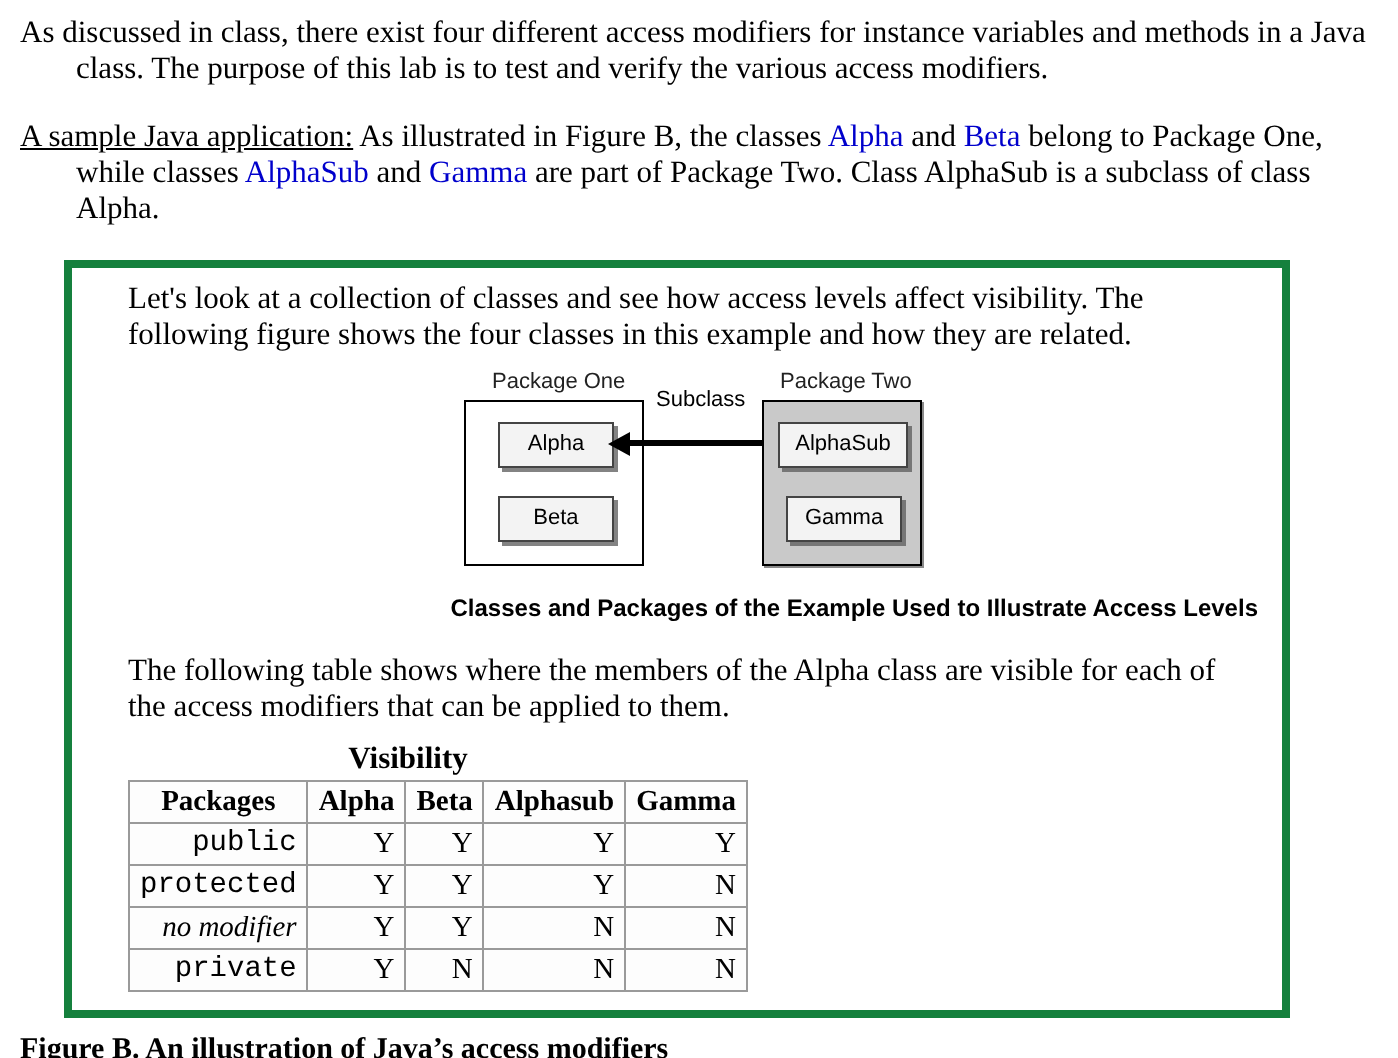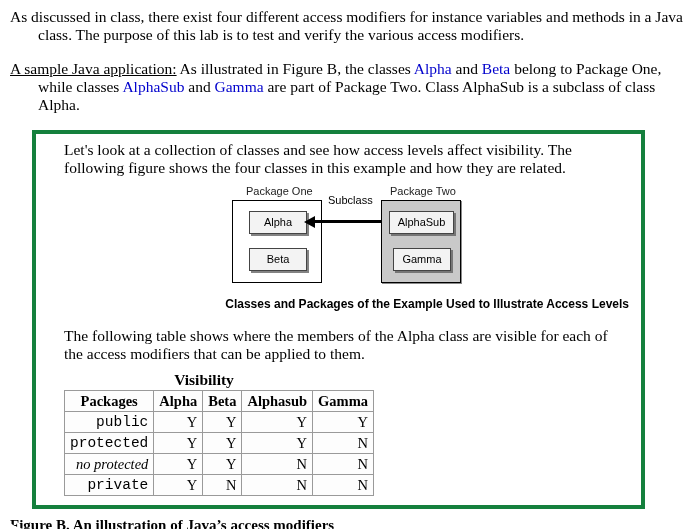--- a/index.html
+++ b/index.html
@@ -8,21 +8,20 @@
     position: relative;
     width: 699px;
     height: 529px;
     background: #ffffff;
     font-family: "Liberation Serif", serif;
     font-size: 15.5px;
     line-height: 18px;
     color: #000;
     padding: 8px 10px;
     overflow: hidden;
-    border-radius: 27px;
   }
   .para { margin: 0 0 16px 0; }
   .hang { padding-left: 28px; text-indent: -28px; }
   .u { text-decoration: underline; }
   .cls-link { color: #0000cc; text-decoration: none; cursor: pointer; }
 
   .figure-box {
     border: 4px solid #15803d;
     margin: 9px 44px 6px 22px;
     padding: 7px 12px 9px 28px;
@@ -163,21 +162,21 @@
         <td>Y</td>
       </tr>
       <tr>
         <td class="mono">protected</td>
         <td>Y</td>
         <td>Y</td>
         <td>Y</td>
         <td>N</td>
       </tr>
       <tr>
-        <td class="ital">no protected</td>
+        <td class="ital">no modifier</td>
         <td>Y</td>
         <td>Y</td>
         <td>N</td>
         <td>N</td>
       </tr>
       <tr>
         <td class="mono">private</td>
         <td>Y</td>
         <td>N</td>
         <td>N</td>

